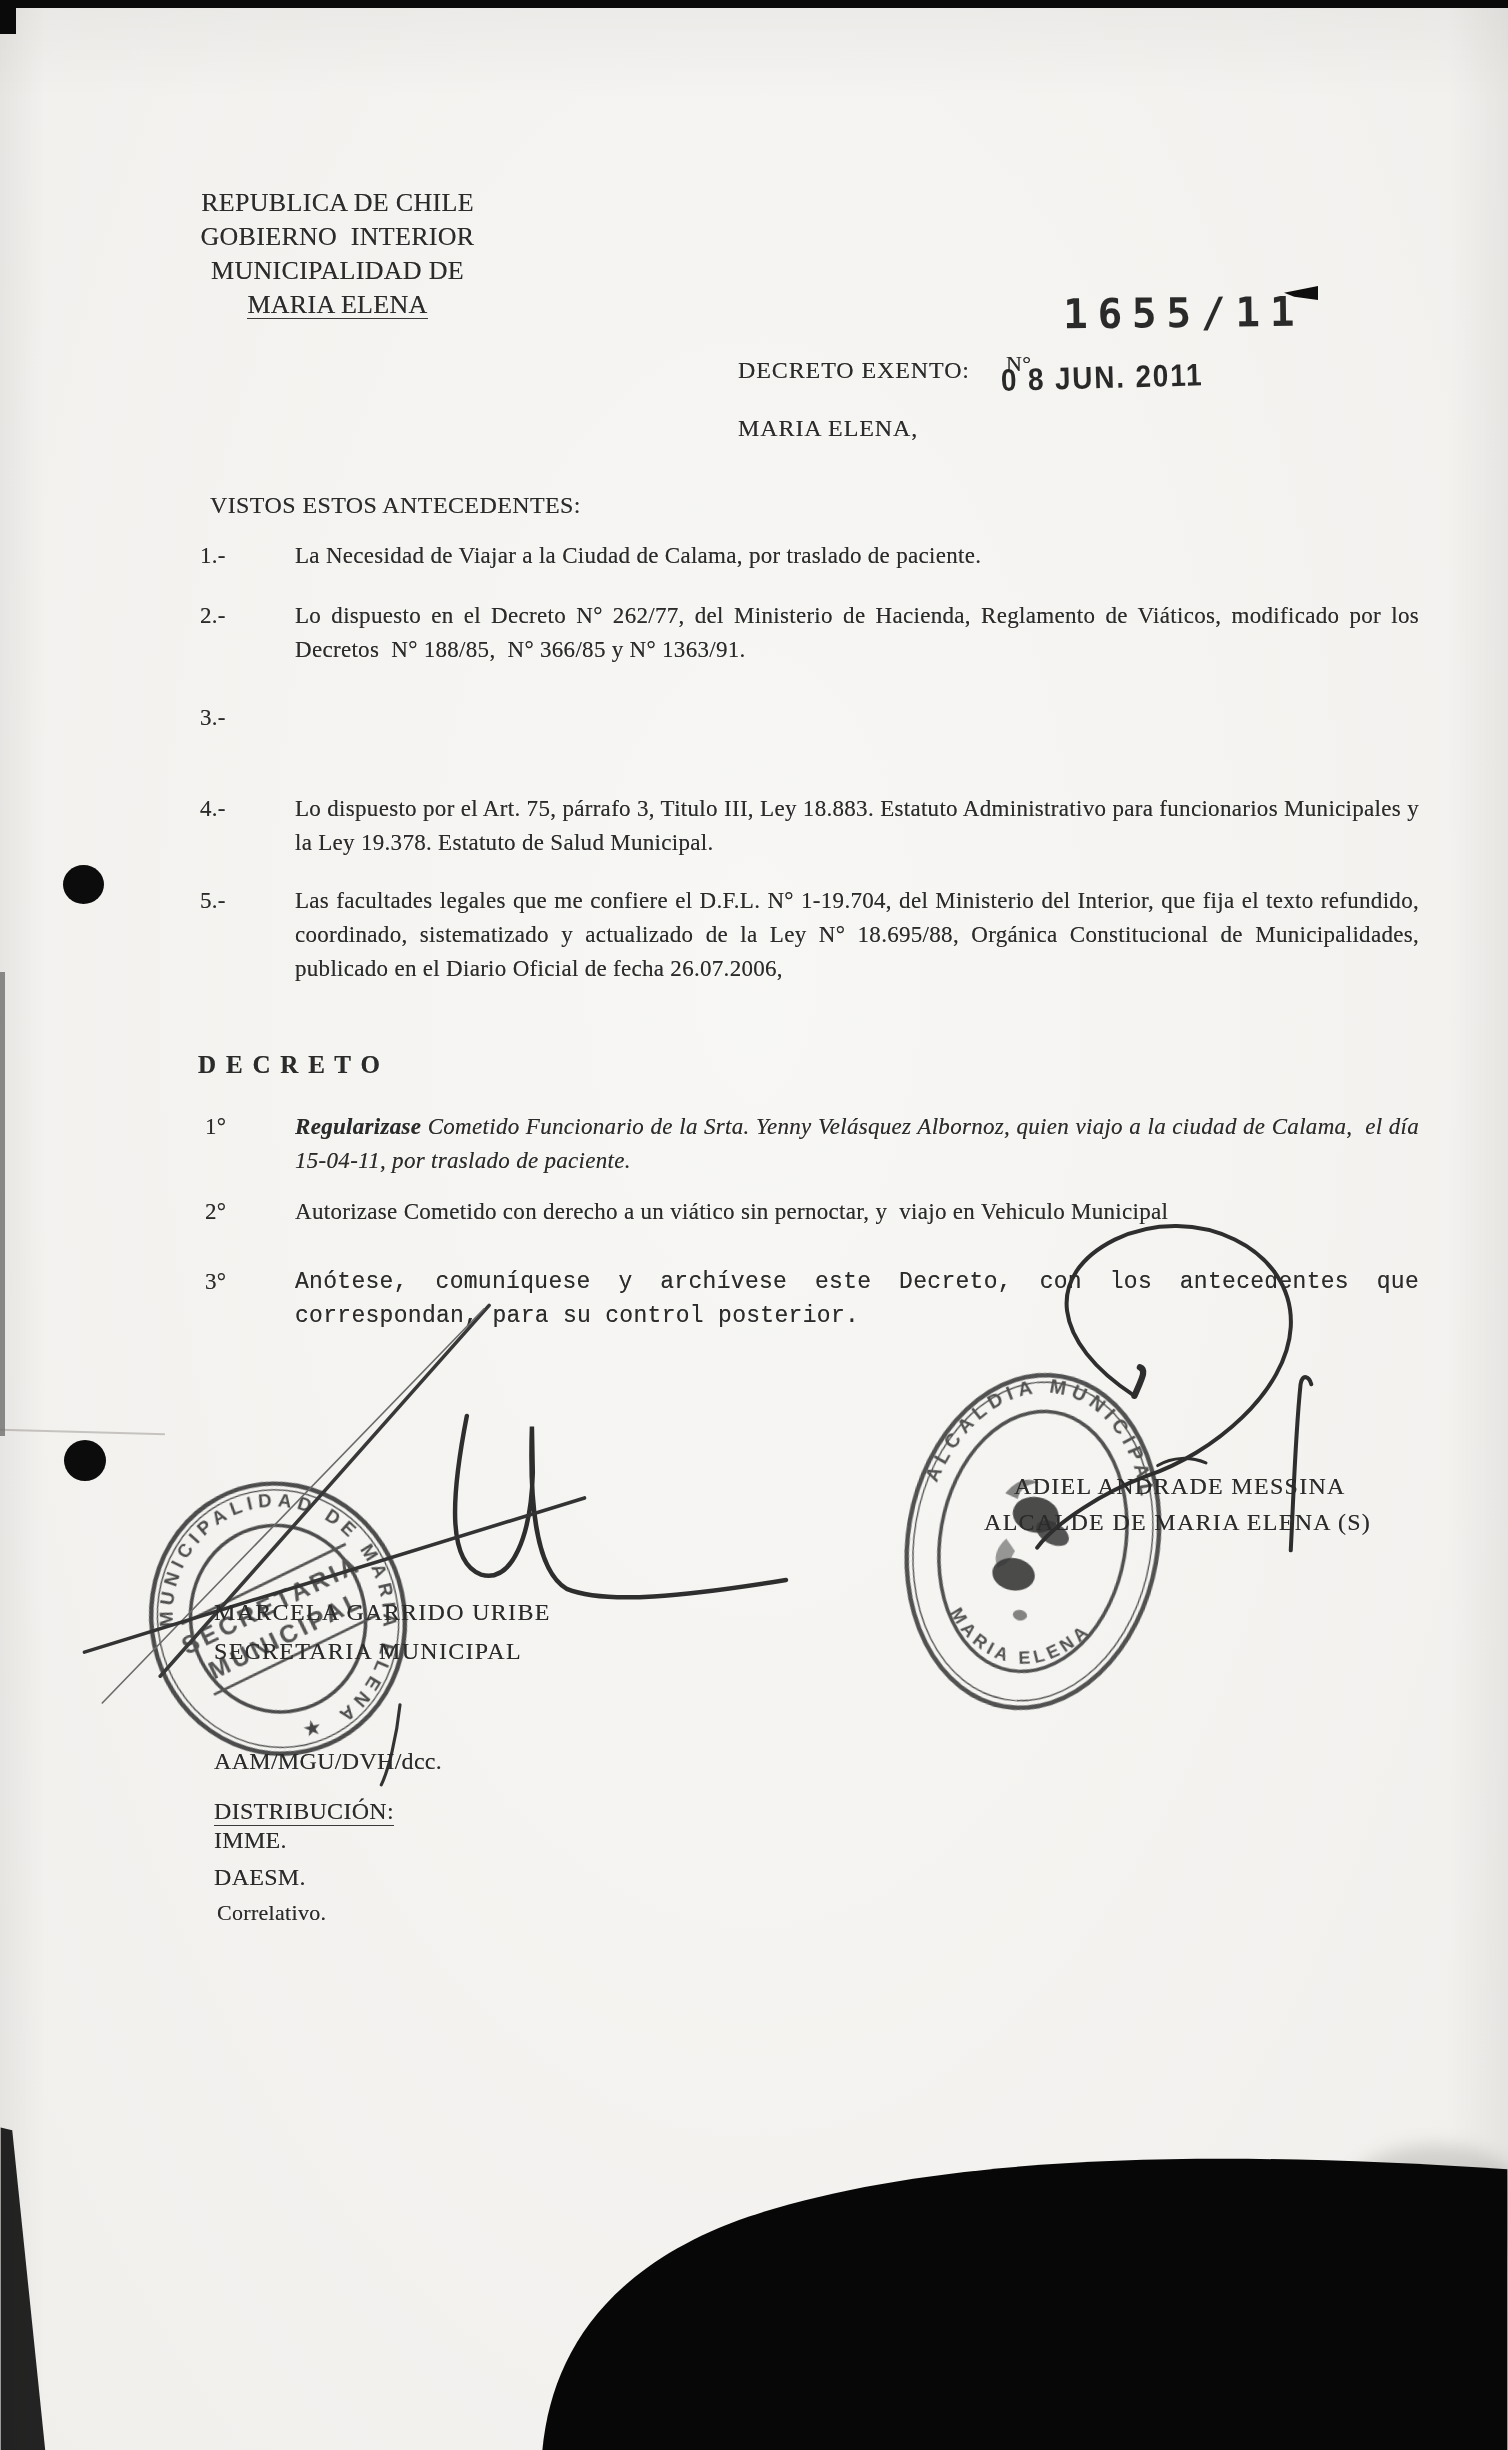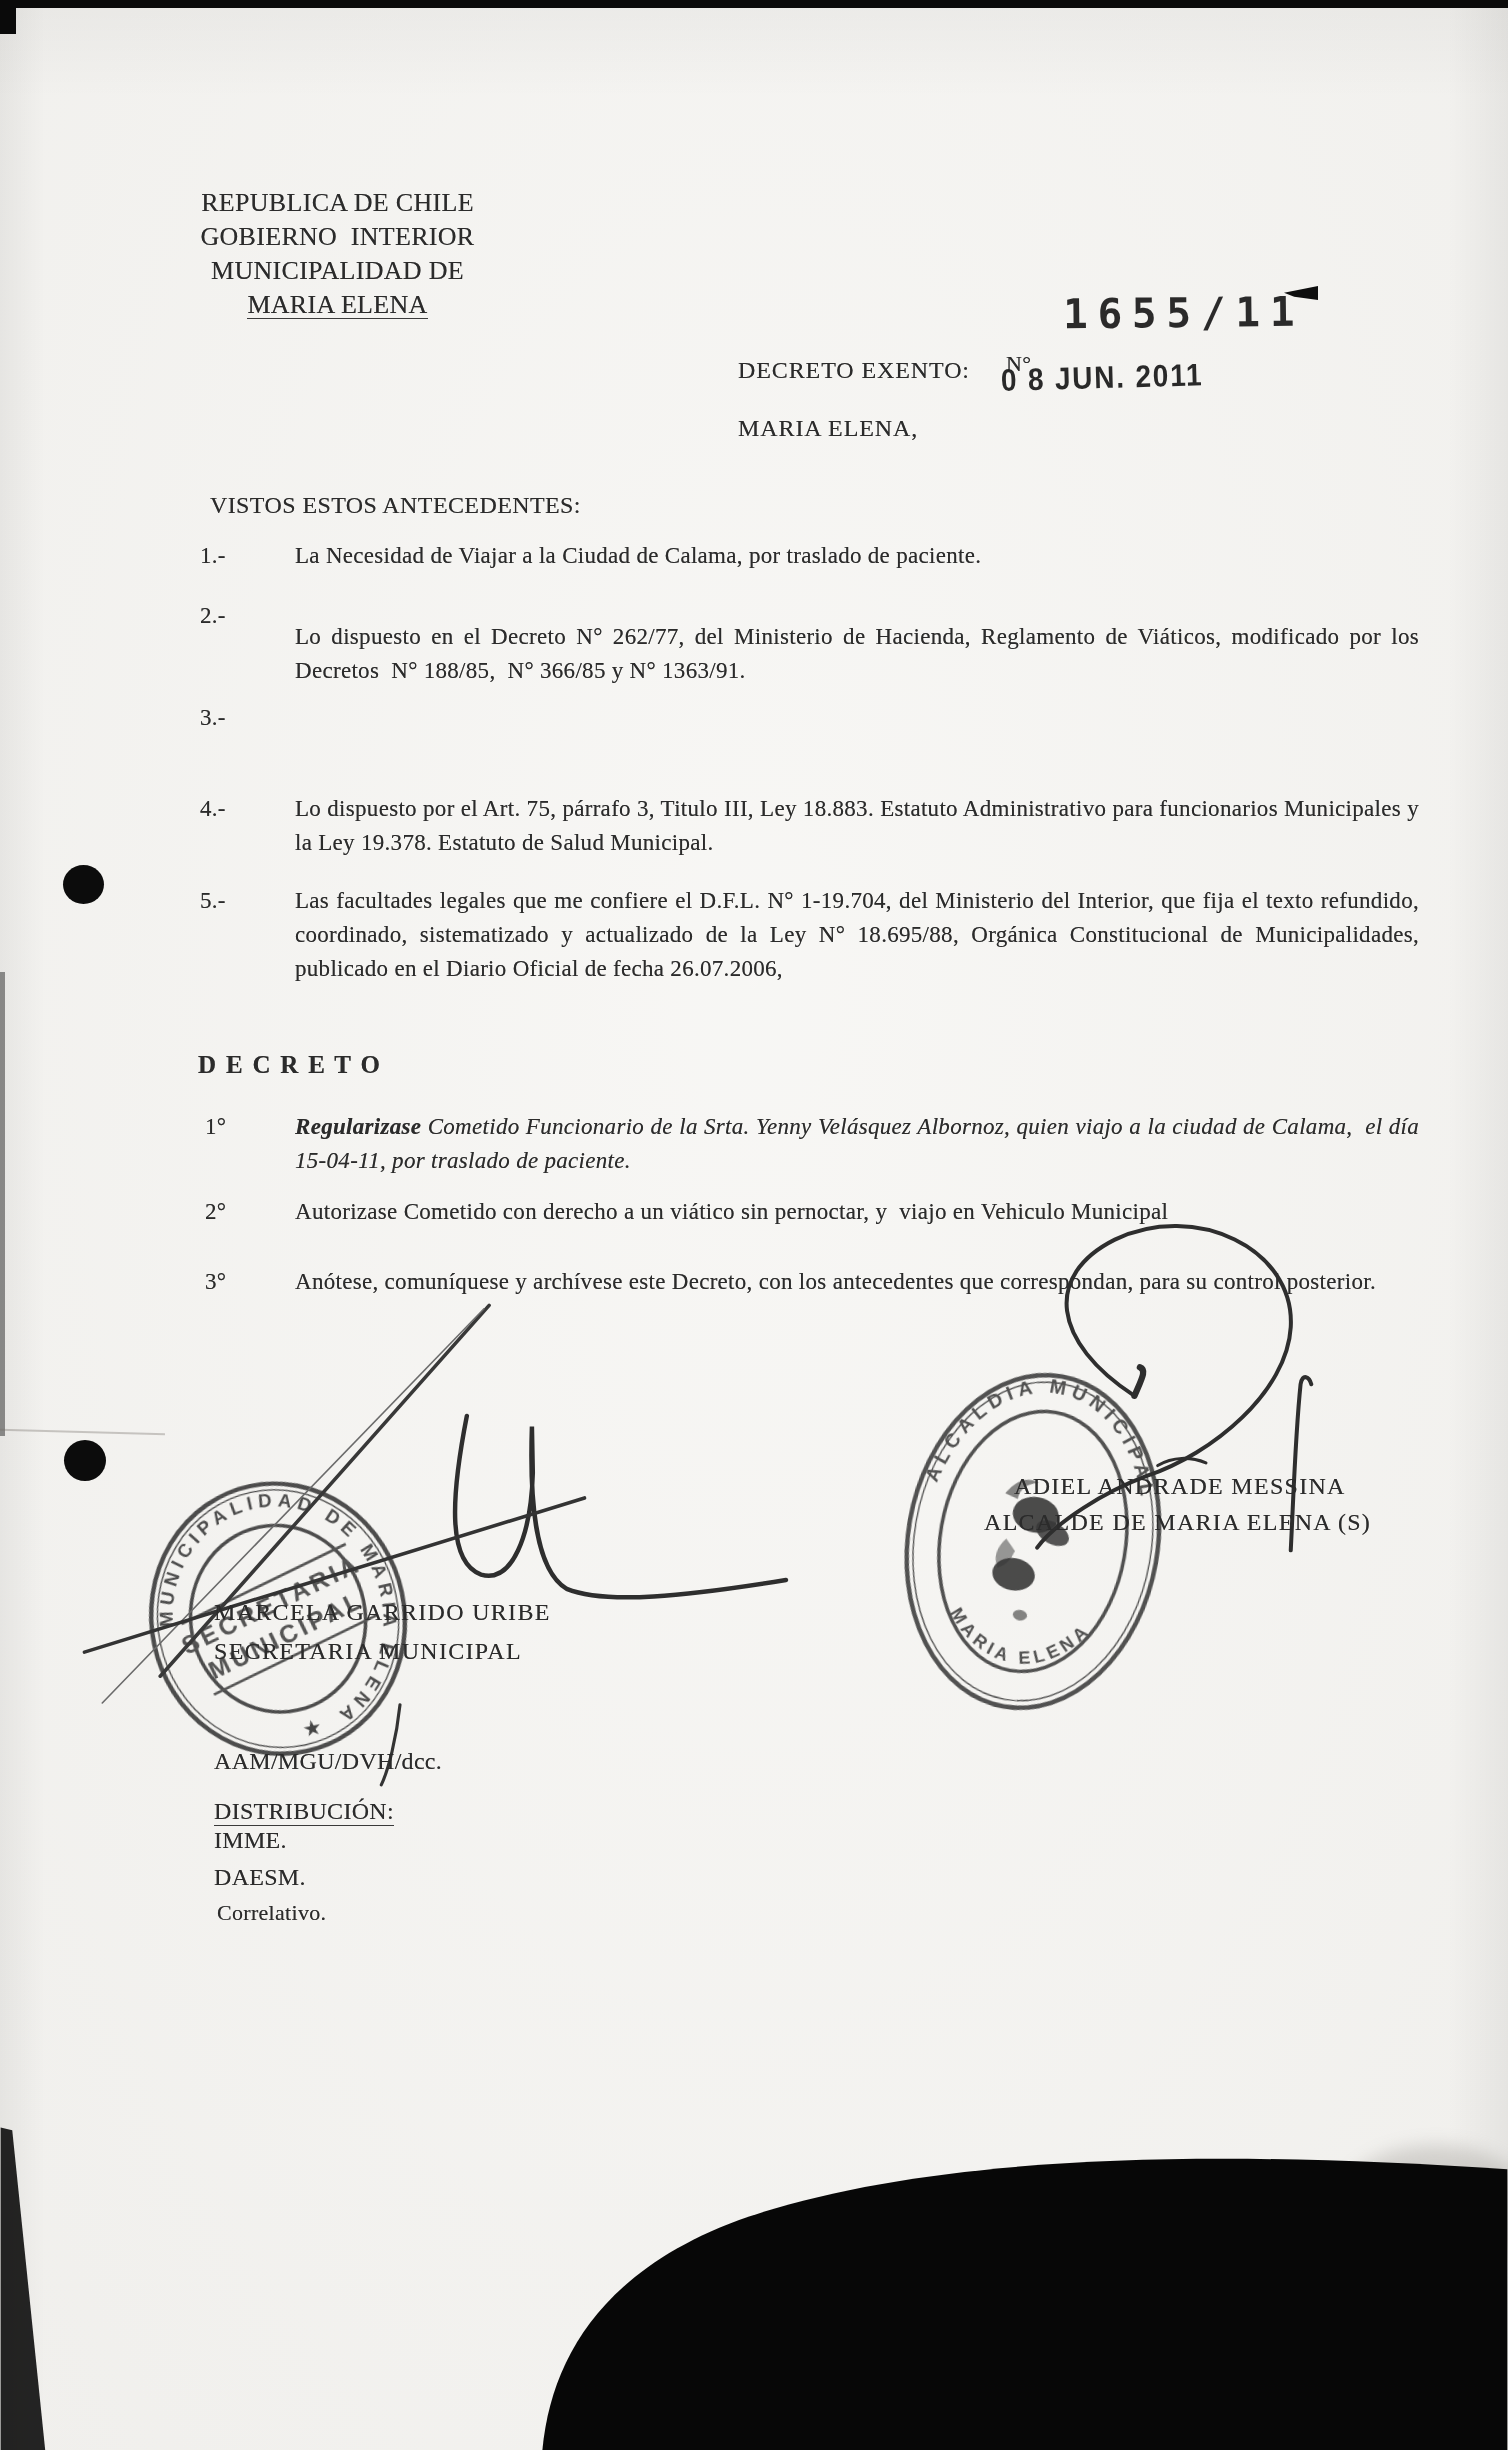--- a/index.html
+++ b/index.html
@@ -61,40 +61,40 @@
   <div class="abs datestamp" style="left:1001px;top:362px;font-size:28px;letter-spacing:1.8px;transform:rotate(-1.6deg) scaleY(1.12);opacity:0.95;">0 8 JUN. 2011</div>
 
   <div class="abs typed heading" style="left:738px;top:415px;letter-spacing:0.9px;">MARIA ELENA,</div>
 
   <div class="abs typed heading" style="left:210px;top:482px;letter-spacing:0.4px;margin-top:10px;">VISTOS ESTOS ANTECEDENTES:</div>
 
   <div class="abs typed num-col" style="left:200px;top:539px;">1.-</div>
   <div class="abs typed para" style="left:295px;top:539px;width:1124px;">La Necesidad de Viajar a la Ciudad de Calama, por traslado de paciente.</div>
 
   <div class="abs typed num-col" style="left:200px;top:599px;">2.-</div>
-  <div class="abs typed para" style="left:295px;top:620px;width:1124px;">Lo dispuesto en el Decreto N° 262/77, del Ministerio de Hacienda, Reglamento de Viáticos, modificado por los Decretos  N° 188/85,  N° 366/85 y N° 1363/91.</div>
+  <div class="abs typed para" style="left:295px;top:599px;width:1124px;">Lo dispuesto en el Decreto N° 262/77, del Ministerio de Hacienda, Reglamento de Viáticos, modificado por los Decretos  N° 188/85,  N° 366/85 y N° 1363/91.</div>
 
   <div class="abs typed num-col" style="left:200px;top:701px;">3.-</div>
 
   <div class="abs typed num-col" style="left:200px;top:792px;">4.-</div>
   <div class="abs typed para" style="left:295px;top:792px;width:1124px;">Lo dispuesto por el Art. 75, párrafo 3, Titulo III, Ley 18.883. Estatuto Administrativo para funcionarios Municipales y la Ley 19.378. Estatuto de Salud Municipal.</div>
 
   <div class="abs typed num-col" style="left:200px;top:884px;">5.-</div>
   <div class="abs typed para" style="left:295px;top:884px;width:1124px;">Las facultades legales que me confiere el D.F.L. N° 1-19.704, del Ministerio del Interior, que fija el texto refundido, coordinado, sistematizado y actualizado de la Ley N° 18.695/88, Orgánica Constitucional de Municipalidades, publicado en el Diario Oficial de fecha 26.07.2006,</div>
 
   <div class="abs typed" style="left:198px;top:1051px;font-size:25px;font-weight:bold;letter-spacing:1.8px;">D E C R E T O</div>
 
   <div class="abs typed num-col" style="left:205px;top:1110px;">1°</div>
   <div class="abs typed para" style="left:295px;top:1110px;width:1124px;font-style:italic;"><span style="font-weight:bold;">Regularizase</span><span> Cometido Funcionario de la Srta. Yenny Velásquez Albornoz, quien viajo a la ciudad de Calama,  el día 15-04-11, por traslado de paciente.</span></div>
 
   <div class="abs typed num-col" style="left:205px;top:1195px;">2°</div>
   <div class="abs typed para" style="left:295px;top:1195px;width:1124px;">Autorizase Cometido con derecho a un viático sin pernoctar, y  viajo en Vehiculo Municipal</div>
 
   <div class="abs typed num-col" style="left:205px;top:1265px;">3°</div>
-  <div class="abs typed para" style="left:295px;top:1265px;width:1124px;">Anótese, comuníquese y archívese este Decreto, con los antecedentes que correspondan, para su control posterior.</div>
+  <div class="abs typed para" style="left:295px;top:1265px;width:1124px;font-family:Liberation Mono, monospace;">Anótese, comuníquese y archívese este Decreto, con los antecedentes que correspondan, para su control posterior.</div>
 
   <div class="abs stampsvg" style="left:899px;top:1365px;width:268px;height:352px;transform:rotate(10deg);opacity:0.88;">
     <svg width="268" height="352" viewBox="0 0 300 395">
       <defs>
         <path id="rArcTop" d="M 28,198 a 122,168 0 1 1 244,0"></path>
         <path id="rArcBot" d="M 44,226 a 110,150 0 0 0 212,0"></path>
       </defs>
       <ellipse cx="150" cy="198" rx="140" ry="188" fill="none" stroke="#3b3b3b" stroke-width="5"></ellipse>
       <ellipse cx="150" cy="198" rx="133" ry="180" fill="none" stroke="#3b3b3b" stroke-width="1.5"></ellipse>
       <ellipse cx="150" cy="198" rx="104" ry="147" fill="none" stroke="#3b3b3b" stroke-width="4"></ellipse>

